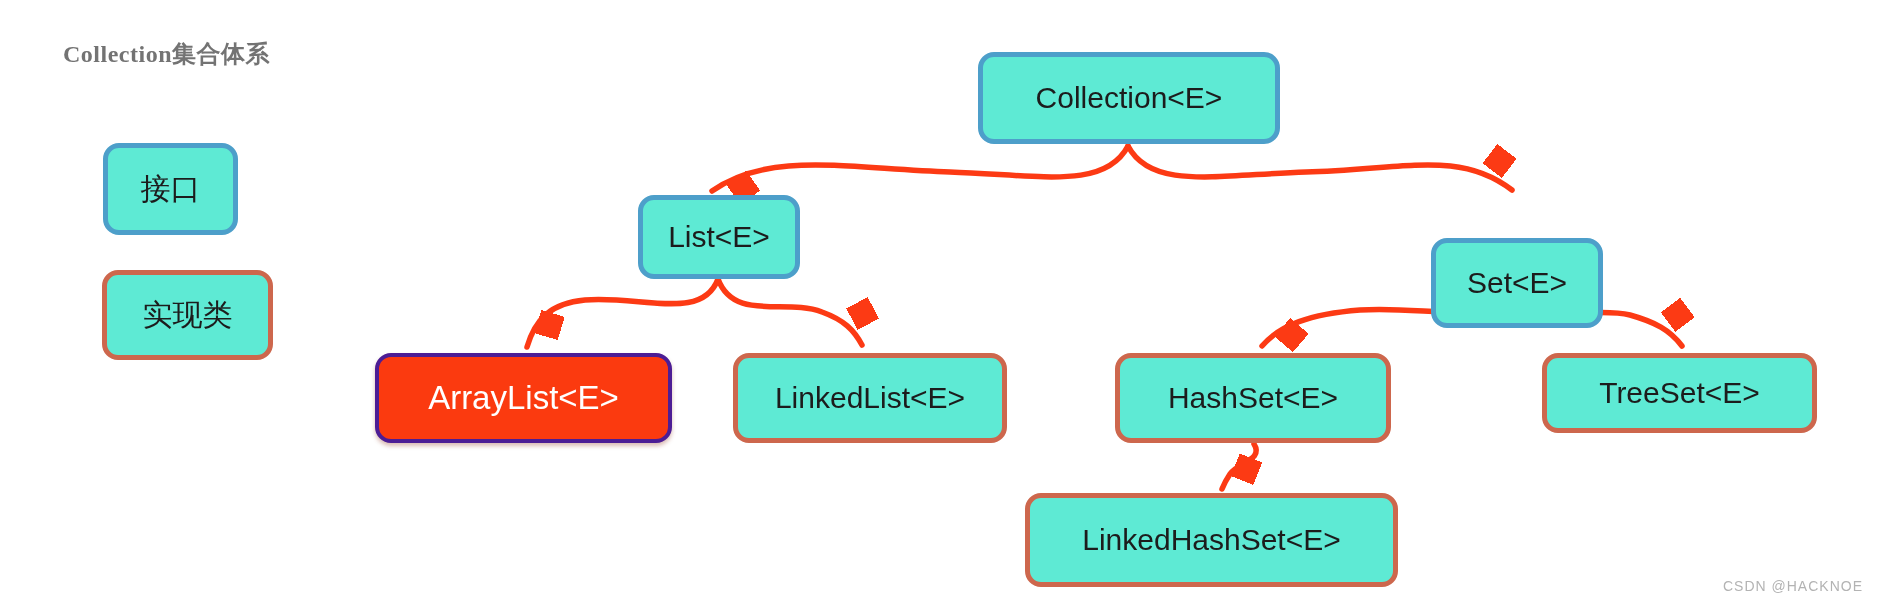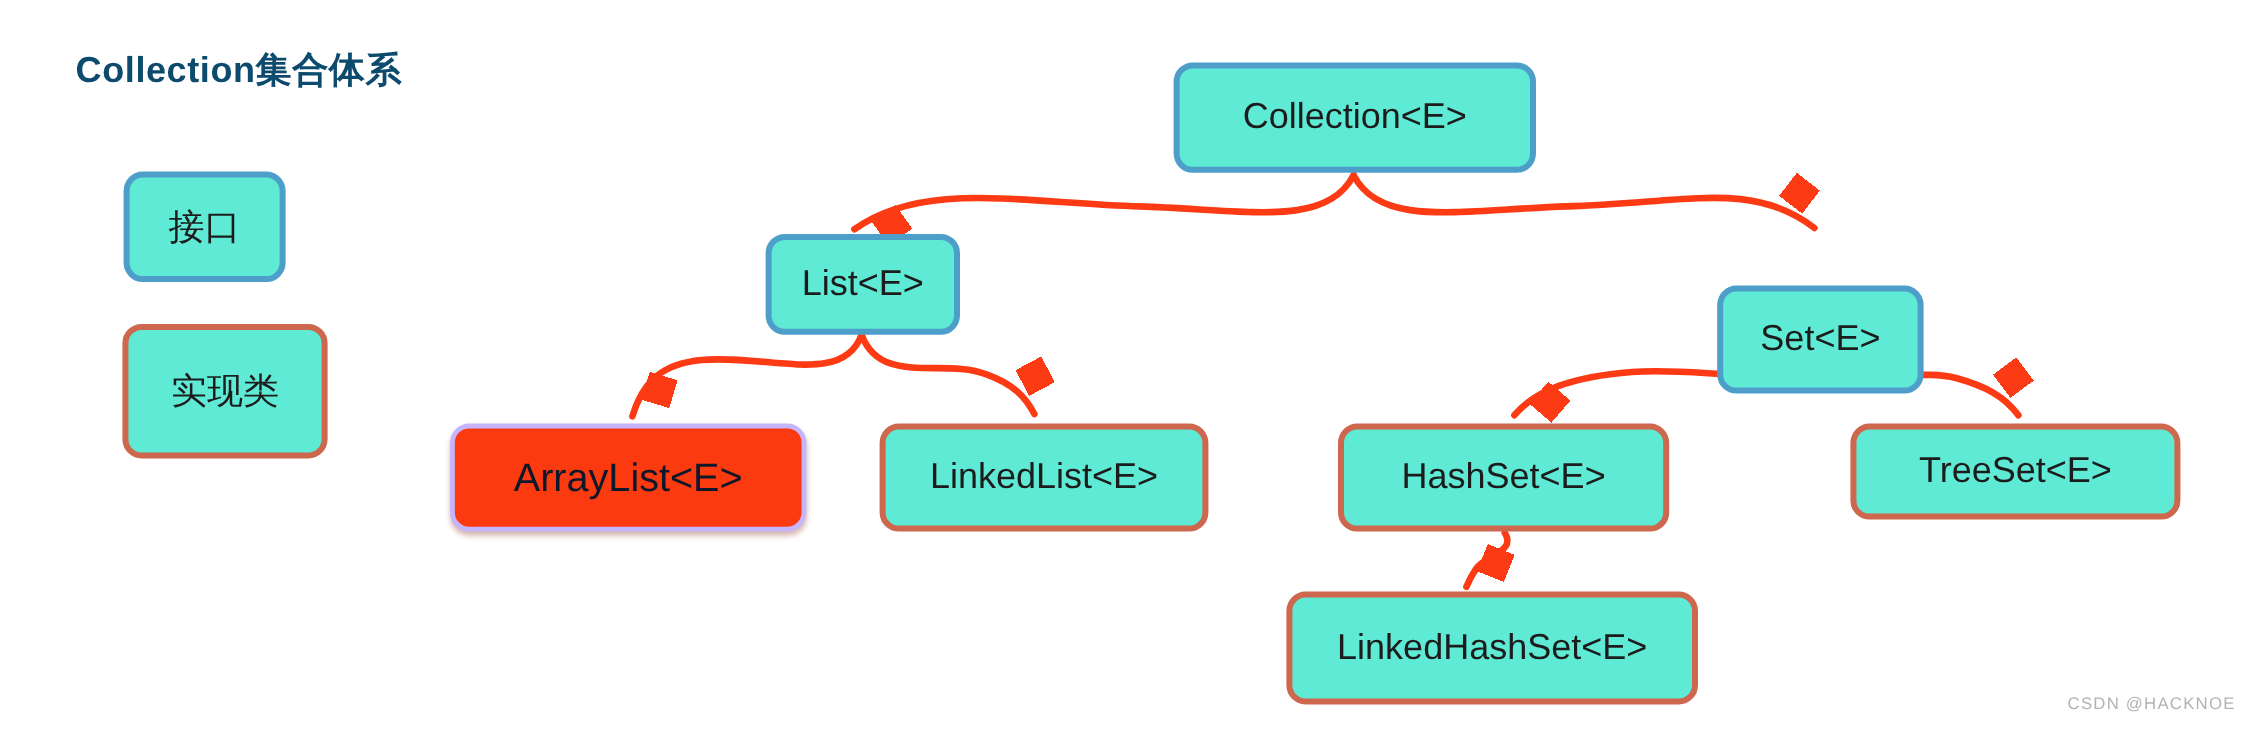--- a/index.html
+++ b/index.html
@@ -2,50 +2,50 @@
 <html><head>
 <meta charset="utf-8">
 <style>
   html,body{margin:0;padding:0;}
   body{
     width:1879px;height:608px;position:relative;background:#ffffff;
     font-family:"Liberation Sans","DejaVu Sans",sans-serif;overflow:hidden;
   }
   .title{
     position:absolute;left:63px;top:38px;
-    font-size:30px;font-weight:700;color:#0c4a6e;letter-spacing:0.5px;
+    font-size:24px;font-weight:700;color:#737373;letter-spacing:0.5px;font-family:Liberation Serif, serif;
   }
   .node{
     position:absolute;display:flex;align-items:center;justify-content:center;
     background:#5eead4;border-radius:16px;box-sizing:border-box;
     font-size:30px;color:#1c1c1c;white-space:nowrap;
   }
   .iface{border:5px solid #4d9fca;}
   .impl{border:5px solid #cd674d;}
   .highlight{
-    background:#fb3a0f;border:4px solid #c4b5fd;color:#0f172a;
+    background:#fb3a0f;border:4px solid #4c1d95;color:#ffffff;
     font-size:33px;box-shadow:0 3px 4px rgba(150,60,40,.35);
   }
   #edges{position:absolute;left:0;top:0;width:1879px;height:608px;pointer-events:none;}
   #edges path{fill:none;stroke:#fc3a14;stroke-width:5.5;stroke-linecap:round;}
   .watermark{
     position:absolute;right:16px;top:578px;
     font-size:14px;color:#b3b3b3;letter-spacing:1px;
   }
   
   #n-legend-iface{left:103px;top:143px;width:135px;height:92px;}
-  #n-legend-impl{left:102px;top:270px;width:171px;height:112px;}
+  #n-legend-impl{left:102px;top:270px;width:171px;height:90px;}
   #n-collection{left:978px;top:52px;width:302px;height:92px;}
   #n-list{left:638px;top:195px;width:162px;height:84px;}
   #n-set{left:1431px;top:194px;width:172px;height:90px;margin-top:44px;}
   #n-arraylist{left:375px;top:353px;width:297px;height:90px;}
   #n-linkedlist{left:733px;top:353px;width:274px;height:90px;text-align:center;}
   #n-hashset{left:1115px;top:353px;width:276px;height:90px;}
   #n-treeset{left:1542px;top:353px;width:275px;height:80px;}
-  #n-linkedhashset{left:1072px;top:493px;width:343px;height:94px;}
+  #n-linkedhashset{left:1025px;top:493px;width:373px;height:94px;}
 </style>
 </head>
 <body>
 
 <div class="title">Collection集合体系</div>
 
 <div class="node iface" id="n-legend-iface">
   <span>接口</span>
 </div>
 <div class="node impl" id="n-legend-impl">

